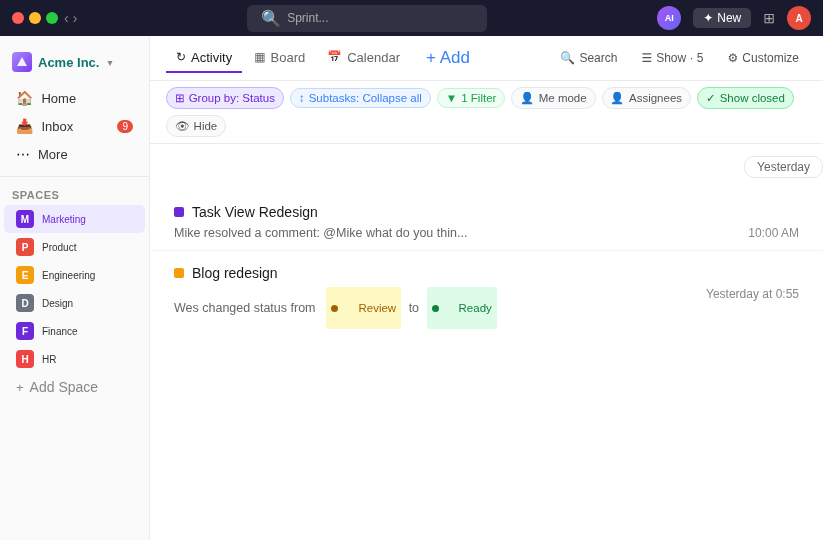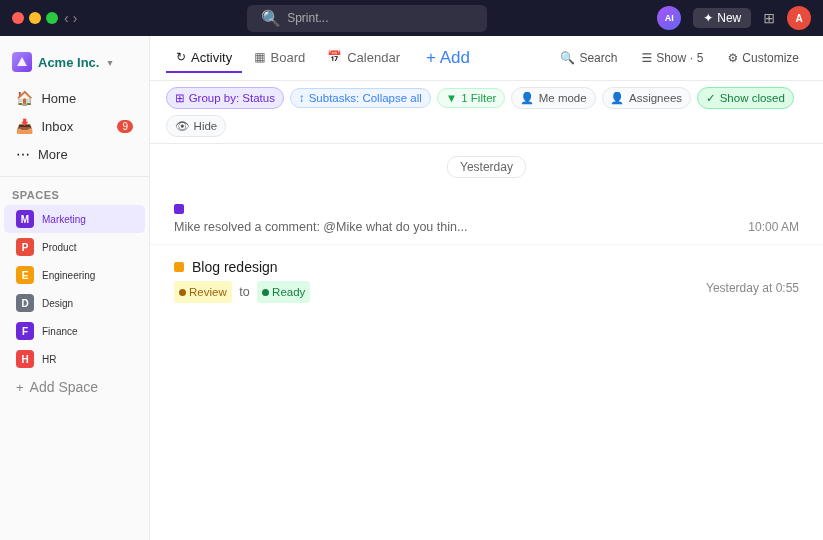--- a/index.html
+++ b/index.html
@@ -64,32 +64,32 @@
     .filter-bar { display: flex; align-items: center; padding: 6px 16px; gap: 6px; border-bottom: 1px solid #ebebeb; flex-shrink: 0; flex-wrap: wrap; }
     .filter-chip { display: flex; align-items: center; gap: 4px; padding: 3px 8px; border-radius: 12px; font-size: 11.5px; cursor: pointer; border: 1px solid transparent; }
     .filter-chip.purple { background: #ede9fe; color: #6d28d9; border-color: #c4b5fd; }
     .filter-chip.blue { background: #eff6ff; color: #3b82f6; border-color: #bfdbfe; }
     .filter-chip.green { background: #f0fdf4; color: #16a34a; border-color: #bbf7d0; }
     .filter-chip.gray { background: #f9fafb; color: #555; border-color: #e5e7eb; }
     .filter-chip.active-green { background: #dcfce7; color: #15803d; border-color: #86efac; }
 
     
     .activity-content { flex: 1; overflow-y: auto; padding: 0; }
-    .date-divider { text-align: center; padding: 12px 0; }
+    .date-divider { text-align: right; padding: 12px 0; }
     .date-label { display: inline-block; font-size: 12px; color: #666; background: #fff; border: 1px solid #e5e7eb; border-radius: 10px; padding: 3px 12px; }
     .activity-card { padding: 14px 24px 10px; border-bottom: 1px solid #f3f4f6; }
     .activity-card:last-child { border-bottom: none; }
     .card-title-row { display: flex; align-items: center; gap: 8px; margin-bottom: 6px; }
     .color-dot { width: 10px; height: 10px; border-radius: 2px; flex-shrink: 0; }
     .card-title { font-size: 14px; font-weight: 500; color: #1a1a1a; }
     .card-meta { display: flex; align-items: flex-start; justify-content: space-between; font-size: 12.5px; color: #666; }
     .card-meta-left { display: flex; align-items: center; gap: 4px; flex-wrap: wrap; }
     .card-time { color: #888; font-size: 12px; white-space: nowrap; }
     .highlight { color: #333; font-weight: 500; }
-    .status-badge { display: inline-flex; align-items: center; gap: 3px; padding: 5px 5px; border-radius: 3px; font-size: 11.5px; }
+    .status-badge { display: inline-flex; align-items: center; gap: 20px; padding: 15px 5px; border-radius: 3px; font-size: 11.5px; }
     .status-review { background: #fef9c3; color: #a16207; }
     .status-ready { background: #dcfce7; color: #15803d; }
     .status-dot { width: 7px; height: 7px; border-radius: 50%; }
   </style>
 </head>
 <body>
 
 <div class="topbar">
   <div class="topbar-left">
     <div class="traffic-lights">
@@ -254,36 +254,38 @@
     </div>
 
     <div class="activity-content">
       <div class="date-divider">
         <span class="date-label">Yesterday</span>
       </div>
 
       <div class="activity-card">
         <div class="card-title-row">
           <div class="color-dot" style="background:#6d28d9;"></div>
+          <span class="card-title">Task View Redesign</span>
         </div>
         <div class="card-meta">
           <span class="card-meta-left">Mike resolved a comment: @Mike what do you thin...</span>
           <span class="card-time">10:00 AM</span>
         </div>
       </div>
 
 
 
       <div class="activity-card">
         <div class="card-title-row">
           <div class="color-dot" style="background:#f59e0b;"></div>
           <span class="card-title">Blog redesign</span>
         </div>
         <div class="card-meta">
           <span class="card-meta-left">
+            <span>Wes changed status from &nbsp;</span>
             <span class="status-badge status-review">
               <span class="status-dot" style="background:#a16207;"></span>
               <span>Review</span>
             </span>
             <span>&nbsp;to&nbsp;</span>
             <span class="status-badge status-ready">
               <span class="status-dot" style="background:#15803d;"></span>
               <span>Ready</span>
             </span>
           </span>

